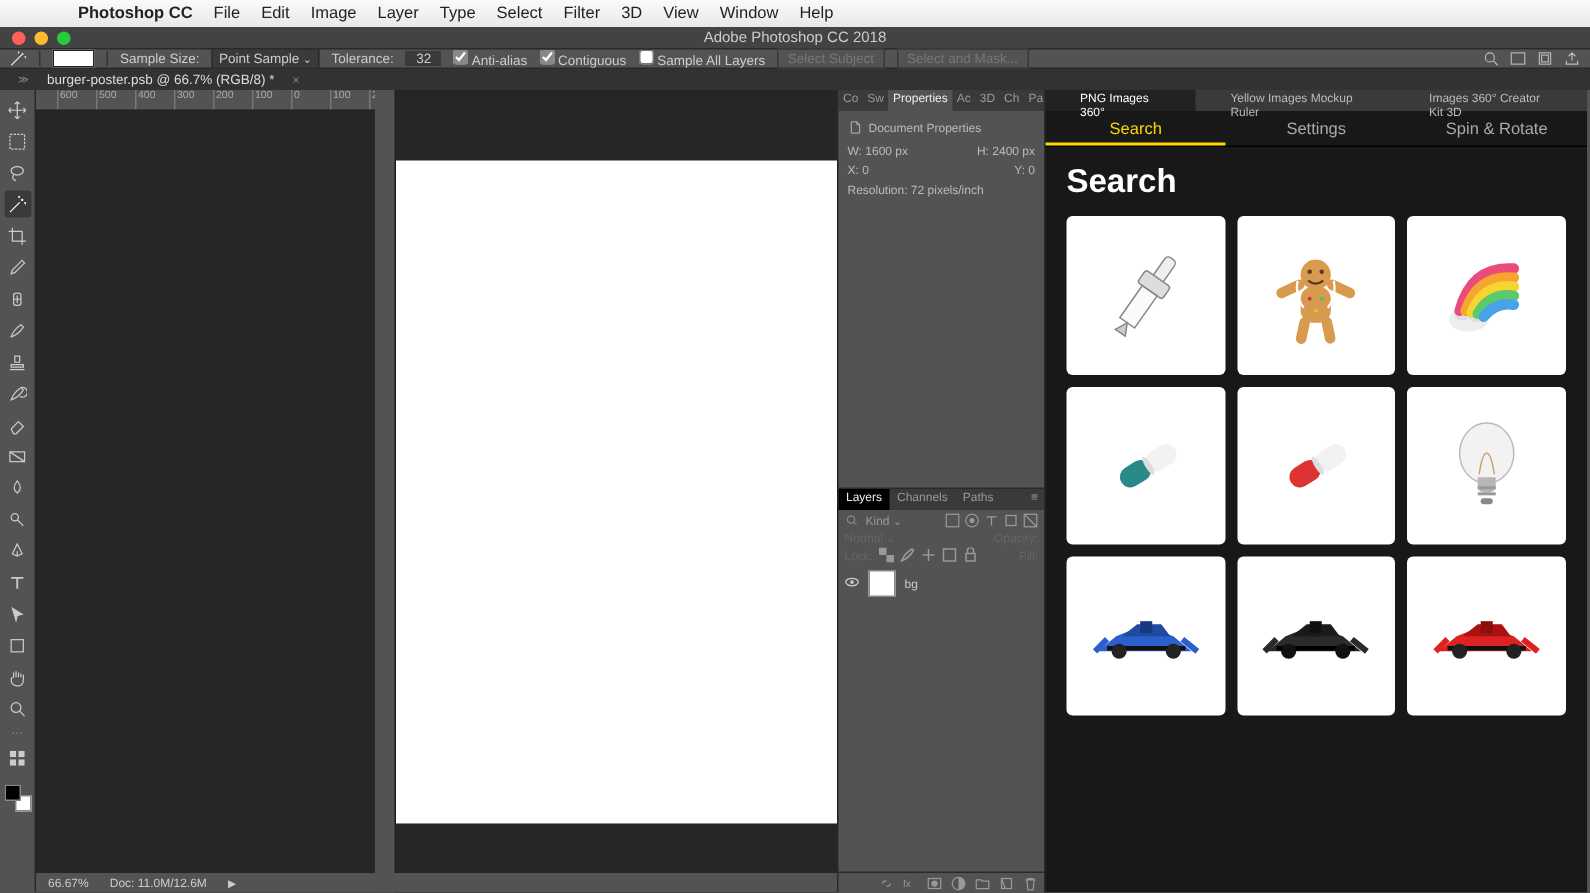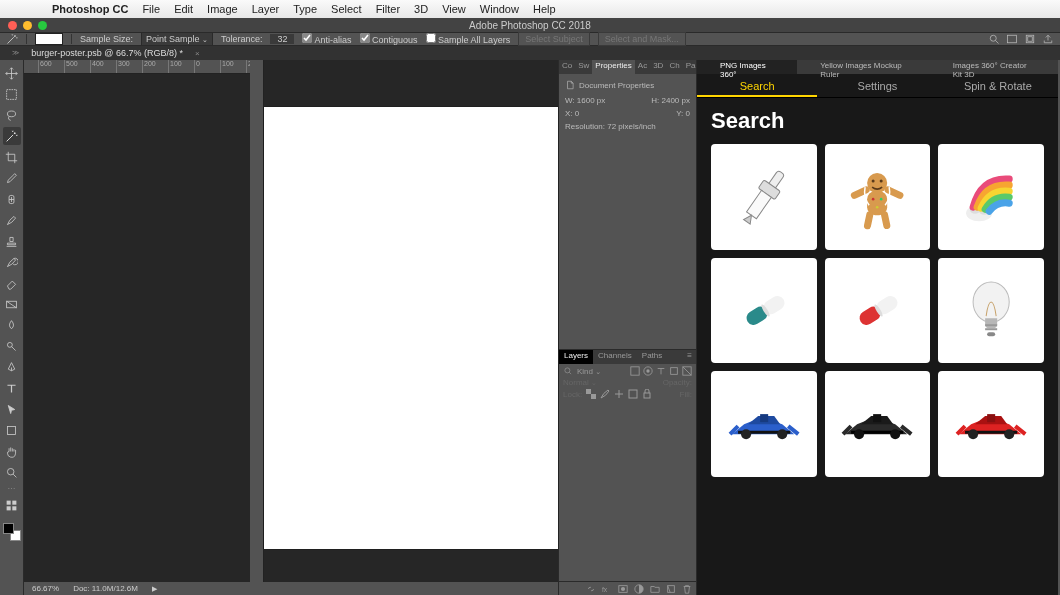--- a/index.html
+++ b/index.html
@@ -401,20 +401,30 @@
           <svg viewBox="0 0 10 10">
               <rect x="1" y="1" width="8" height="8" stroke="#999" fill="none"></rect>
             </svg>
           <svg viewBox="0 0 10 10">
               <rect x="2" y="4" width="6" height="5" stroke="#999" fill="none"></rect>
               <path d="M3 4V2a2 2 0 0 1 4 0v2" stroke="#999" fill="none"></path>
             </svg>
           <span style="margin-left:auto">Fill:</span>
         </div>
       </div>
+      <div class="layer-row">
+        <span class="eye">
+          <svg viewBox="0 0 12 12" width="10" height="10">
+              <ellipse cx="6" cy="6" rx="5" ry="3" stroke="#ccc" fill="none"></ellipse>
+              <circle cx="6" cy="6" r="1.5" fill="#ccc"></circle>
+            </svg>
+        </span>
+        <span class="thumb"></span>
+        <span>bg</span>
+      </div>
       <div style="height:180px"></div>
       <div class="layfoot">
         <svg viewBox="0 0 12 12">
             <path d="M3 6a2 2 0 0 1 2-2h1M9 6a2 2 0 0 1-2 2H6" stroke="#999" fill="none"></path>
           </svg>
         <svg viewBox="0 0 12 12">
             <text x="0" y="9" font-size="8" fill="#999">fx</text>
           </svg>
         <svg viewBox="0 0 12 12">
             <rect x="1" y="2" width="10" height="8" stroke="#999" fill="none"></rect>

